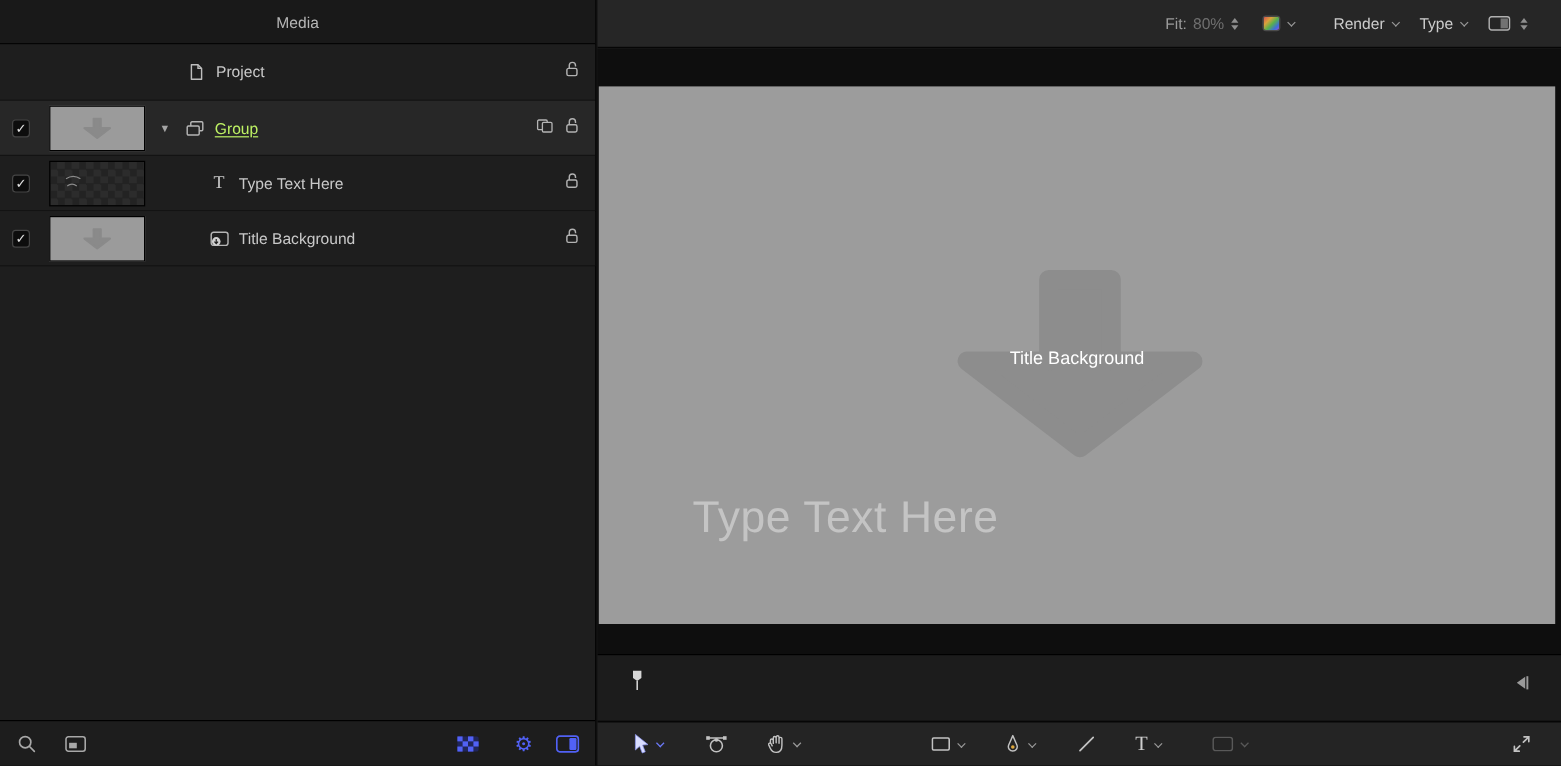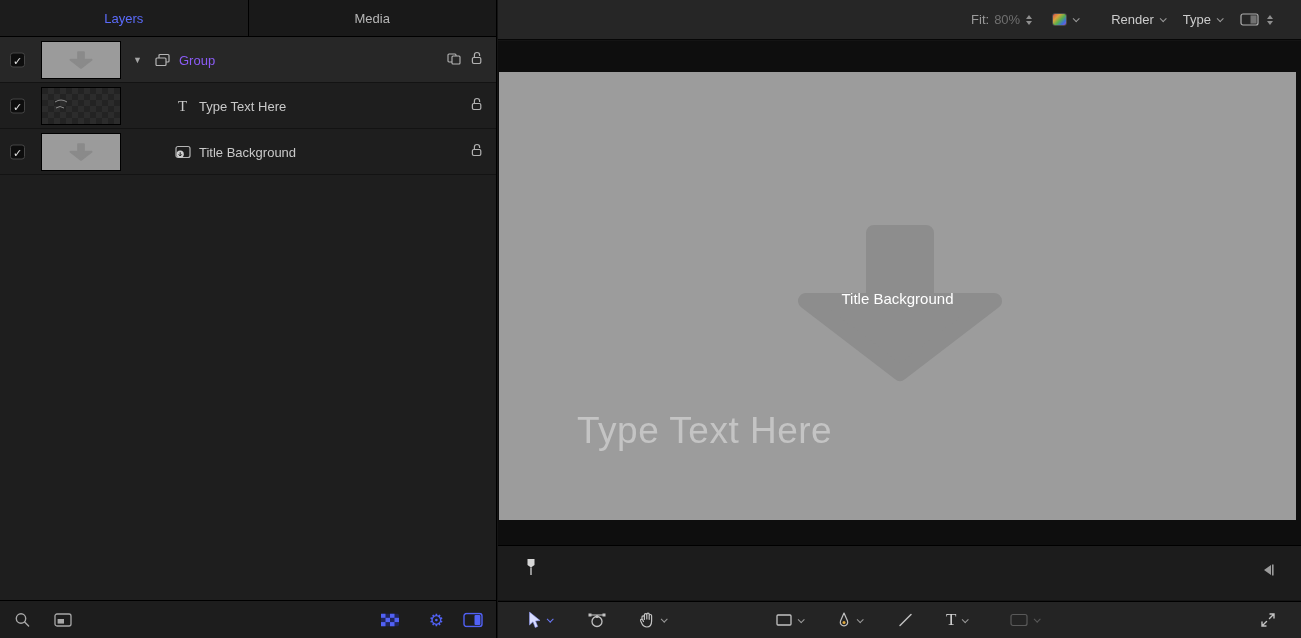--- a/index.html
+++ b/index.html
@@ -13,21 +13,21 @@
   .tabbar { display:flex; height:37px; background:#191919; border-bottom:1px solid #000; }
   .tab { flex:1; display:flex; align-items:center; justify-content:center;
          font-size:13px; color:#b6b6b6; border-right:1px solid #000; cursor:default; }
   .tab:last-child { border-right:none; }
   .tab.active { color:#5b6bfa; background:#1c1c1c; }
 
   .row { position:relative; height:46px; border-bottom:1px solid #131313; background:#1e1e1e; }
   .row.first { height:47px; }
   .row.selected { background:#272727; }
   .label { position:absolute; font-size:13px; color:#c9c9c9; top:50%; transform:translateY(-50%); white-space:nowrap; }
-  .label.underlined { color:#8b5cf6; text-underline-offset:2px; }
+  .label.underlined { color:#bef264; text-decoration:underline; text-underline-offset:2px; }
 
   .checkbox { position:absolute; left:10px; top:50%; transform:translateY(-50%);
               width:15px; height:15px; background:#0d0d0d; border:1px solid #454545;
               border-radius:3px; color:#e3e3e3; font-size:11px; line-height:14px; text-align:center; }
   .thumb { position:absolute; left:41px; top:50%; transform:translateY(-50%);
            width:80px; height:38px; background:#9b9b9b; border:1px solid #000;
            display:flex; align-items:center; justify-content:center; }
   .thumb.dark { background:repeating-conic-gradient(#2c2c2c 0% 25%, #232323 0% 50%) 0 0/12px 12px; }
   .disclosure { position:absolute; left:133px; top:50%; transform:translateY(-50%);
                 font-size:9px; color:#a5a5a5; }
@@ -77,24 +77,38 @@
   .tool .tt { font-family:"Liberation Serif", serif; font-size:17px; color:#cfcfcf; }
   .dimmed { opacity:0.45; }
 </style>
 </head>
 <body>
 
 <div class="app">
 
   <div class="left-panel">
     <div class="tabbar">
-      <div class="tab active">Layers</div>
       <div class="tab">Media</div>
     </div>
 
+    <div class="row first">
+      <span class="icon-slot" style="left:157px">
+        <svg width="13" height="15" viewBox="0 0 13 15">
+            <path d="M2.5 1.5 h5.5 l3 3 v9 h-8.5 z" fill="none" stroke="#bdbdbd" stroke-width="1.2" stroke-linejoin="round"></path>
+            <path d="M8 1.5 v3 h3" fill="none" stroke="#bdbdbd" stroke-width="1.2"></path>
+          </svg>
+      </span>
+      <span class="label" style="left:180px">Project</span>
+      <span class="lock">
+        <svg width="13" height="15" viewBox="0 0 13 15">
+            <path d="M4.4 7 V4.6 A2.6 2.6 0 0 1 9.6 4.6 V5.4" fill="none" stroke="#b2b2b2" stroke-width="1.2"></path>
+            <rect x="2.4" y="7" width="8.4" height="6" rx="1.4" fill="none" stroke="#b2b2b2" stroke-width="1.2"></rect>
+          </svg>
+      </span>
+    </div>
 
     <div class="row selected">
       <span class="checkbox">✓</span>
       <div class="thumb">
         <svg width="26" height="20" viewBox="0 0 230 170">
             <path d="M89 15 L141 15 L141 83 L209 83 L115 155 L21 83 L89 83 Z" fill="#8a8a8a" stroke="#8a8a8a" stroke-width="16" stroke-linejoin="round"></path>
           </svg>
       </div>
       <span class="disclosure">▼</span>
       <span class="icon-slot" style="left:155px">

